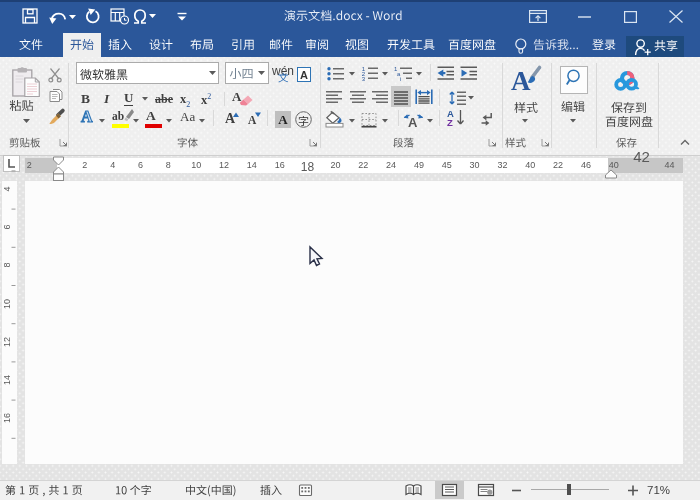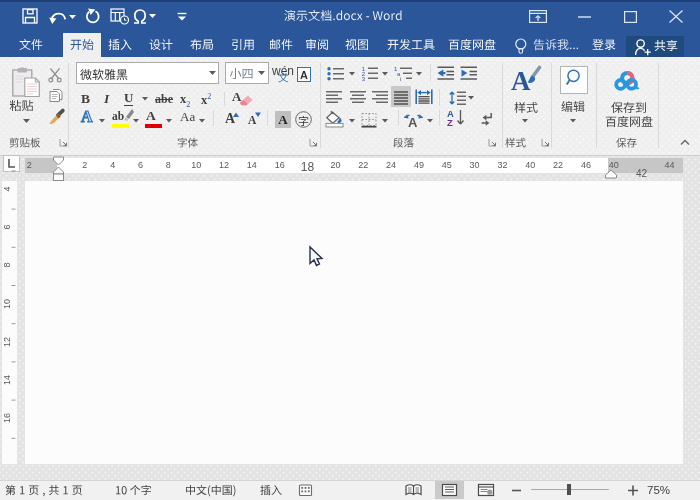--- a/index.html
+++ b/index.html
@@ -469,21 +469,21 @@
 <div style="position:absolute;left:363.24px;top:160px;font-size:9px;color:#595959;white-space:nowrap;transform:translateX(-50%)">22</div>
 <div style="position:absolute;left:391.08px;top:160px;font-size:9px;color:#595959;white-space:nowrap;transform:translateX(-50%)">24</div>
 <div style="position:absolute;left:418.92px;top:160px;font-size:9px;color:#595959;white-space:nowrap;transform:translateX(-50%)">49</div>
 <div style="position:absolute;left:446.76px;top:160px;font-size:9px;color:#595959;white-space:nowrap;transform:translateX(-50%)">45</div>
 <div style="position:absolute;left:474.6px;top:160px;font-size:9px;color:#595959;white-space:nowrap;transform:translateX(-50%)">30</div>
 <div style="position:absolute;left:502.44px;top:160px;font-size:9px;color:#595959;white-space:nowrap;transform:translateX(-50%)">32</div>
 <div style="position:absolute;left:530.28px;top:160px;font-size:9px;color:#595959;white-space:nowrap;transform:translateX(-50%)">40</div>
 <div style="position:absolute;left:558.12px;top:160px;font-size:9px;color:#595959;white-space:nowrap;transform:translateX(-50%)">22</div>
 <div style="position:absolute;left:585.96px;top:160px;font-size:9px;color:#595959;white-space:nowrap;transform:translateX(-50%)">46</div>
 <div style="position:absolute;left:613.8px;top:160px;font-size:9px;color:#595959;white-space:nowrap;transform:translateX(-50%)">40</div>
-<div style="position:absolute;left:641.64px;top:168px;font-size:10px;color:#595959;white-space:nowrap;transform:translateX(-50%)">42</div>
+<div style="position:absolute;left:641.64px;top:148px;font-size:15px;color:#595959;white-space:nowrap;transform:translateX(-50%)">42</div>
 <div style="position:absolute;left:669.48px;top:160px;font-size:9px;color:#595959;white-space:nowrap;transform:translateX(-50%)">44</div>
 <svg style="position:absolute;left:52px;top:156px;overflow:visible" width="13" height="26" viewBox="0 0 13 26">
     <path d="M1.5 1 h10 v3 L6.5 9 L1.5 4 Z" fill="#fdfdfd" stroke="#8a8a8a" stroke-width="1"></path>
 <path d="M6.5 11 L11.5 16 v2 h-10 v-2 Z" fill="#fdfdfd" stroke="#8a8a8a" stroke-width="1"></path>
 <rect x="1.5" y="18" width="10" height="6.5" fill="#fdfdfd" stroke="#8a8a8a" stroke-width="1"></rect>
   </svg>
 <svg style="position:absolute;left:604px;top:169px;overflow:visible" width="14" height="10" viewBox="0 0 14 10">
     <path d="M7 1 L12.5 6 v3 h-11 V6 Z" fill="#fdfdfd" stroke="#8a8a8a" stroke-width="1"></path>
   </svg>
 <div class="abs" style="left:25px;top:181px;width:658px;height:283px;background:#fcfcfc"></div>
@@ -557,12 +557,12 @@
     <circle cx="11.8" cy="8.2" r="2.6" fill="#9a9a9a"></circle>
   </svg>
 <svg style="position:absolute;left:512px;top:489px;overflow:visible" width="10" height="3" viewBox="0 0 10 3">
     <path d="M0 1.5 h9" stroke="#555" stroke-width="1.6"></path>
   </svg>
 <div class="abs" style="left:531px;top:489px;width:78px;height:1px;background:#a9a9a9"></div>
 <div class="abs" style="left:567px;top:484px;width:4px;height:11px;background:#4f4f4f"></div>
 <svg style="position:absolute;left:628px;top:485px;overflow:visible" width="11" height="11" viewBox="0 0 11 11">
     <path d="M0 5.5 h10 M5 0.5 v10" stroke="#555" stroke-width="1.6"></path>
   </svg>
-<div style="position:absolute;left:647px;top:484px;font-size:11.5px;color:#3f3f3f;white-space:nowrap;">75%</div>
+<div style="position:absolute;left:647px;top:484px;font-size:11.5px;color:#3f3f3f;white-space:nowrap;">71%</div>
 </body></html>

